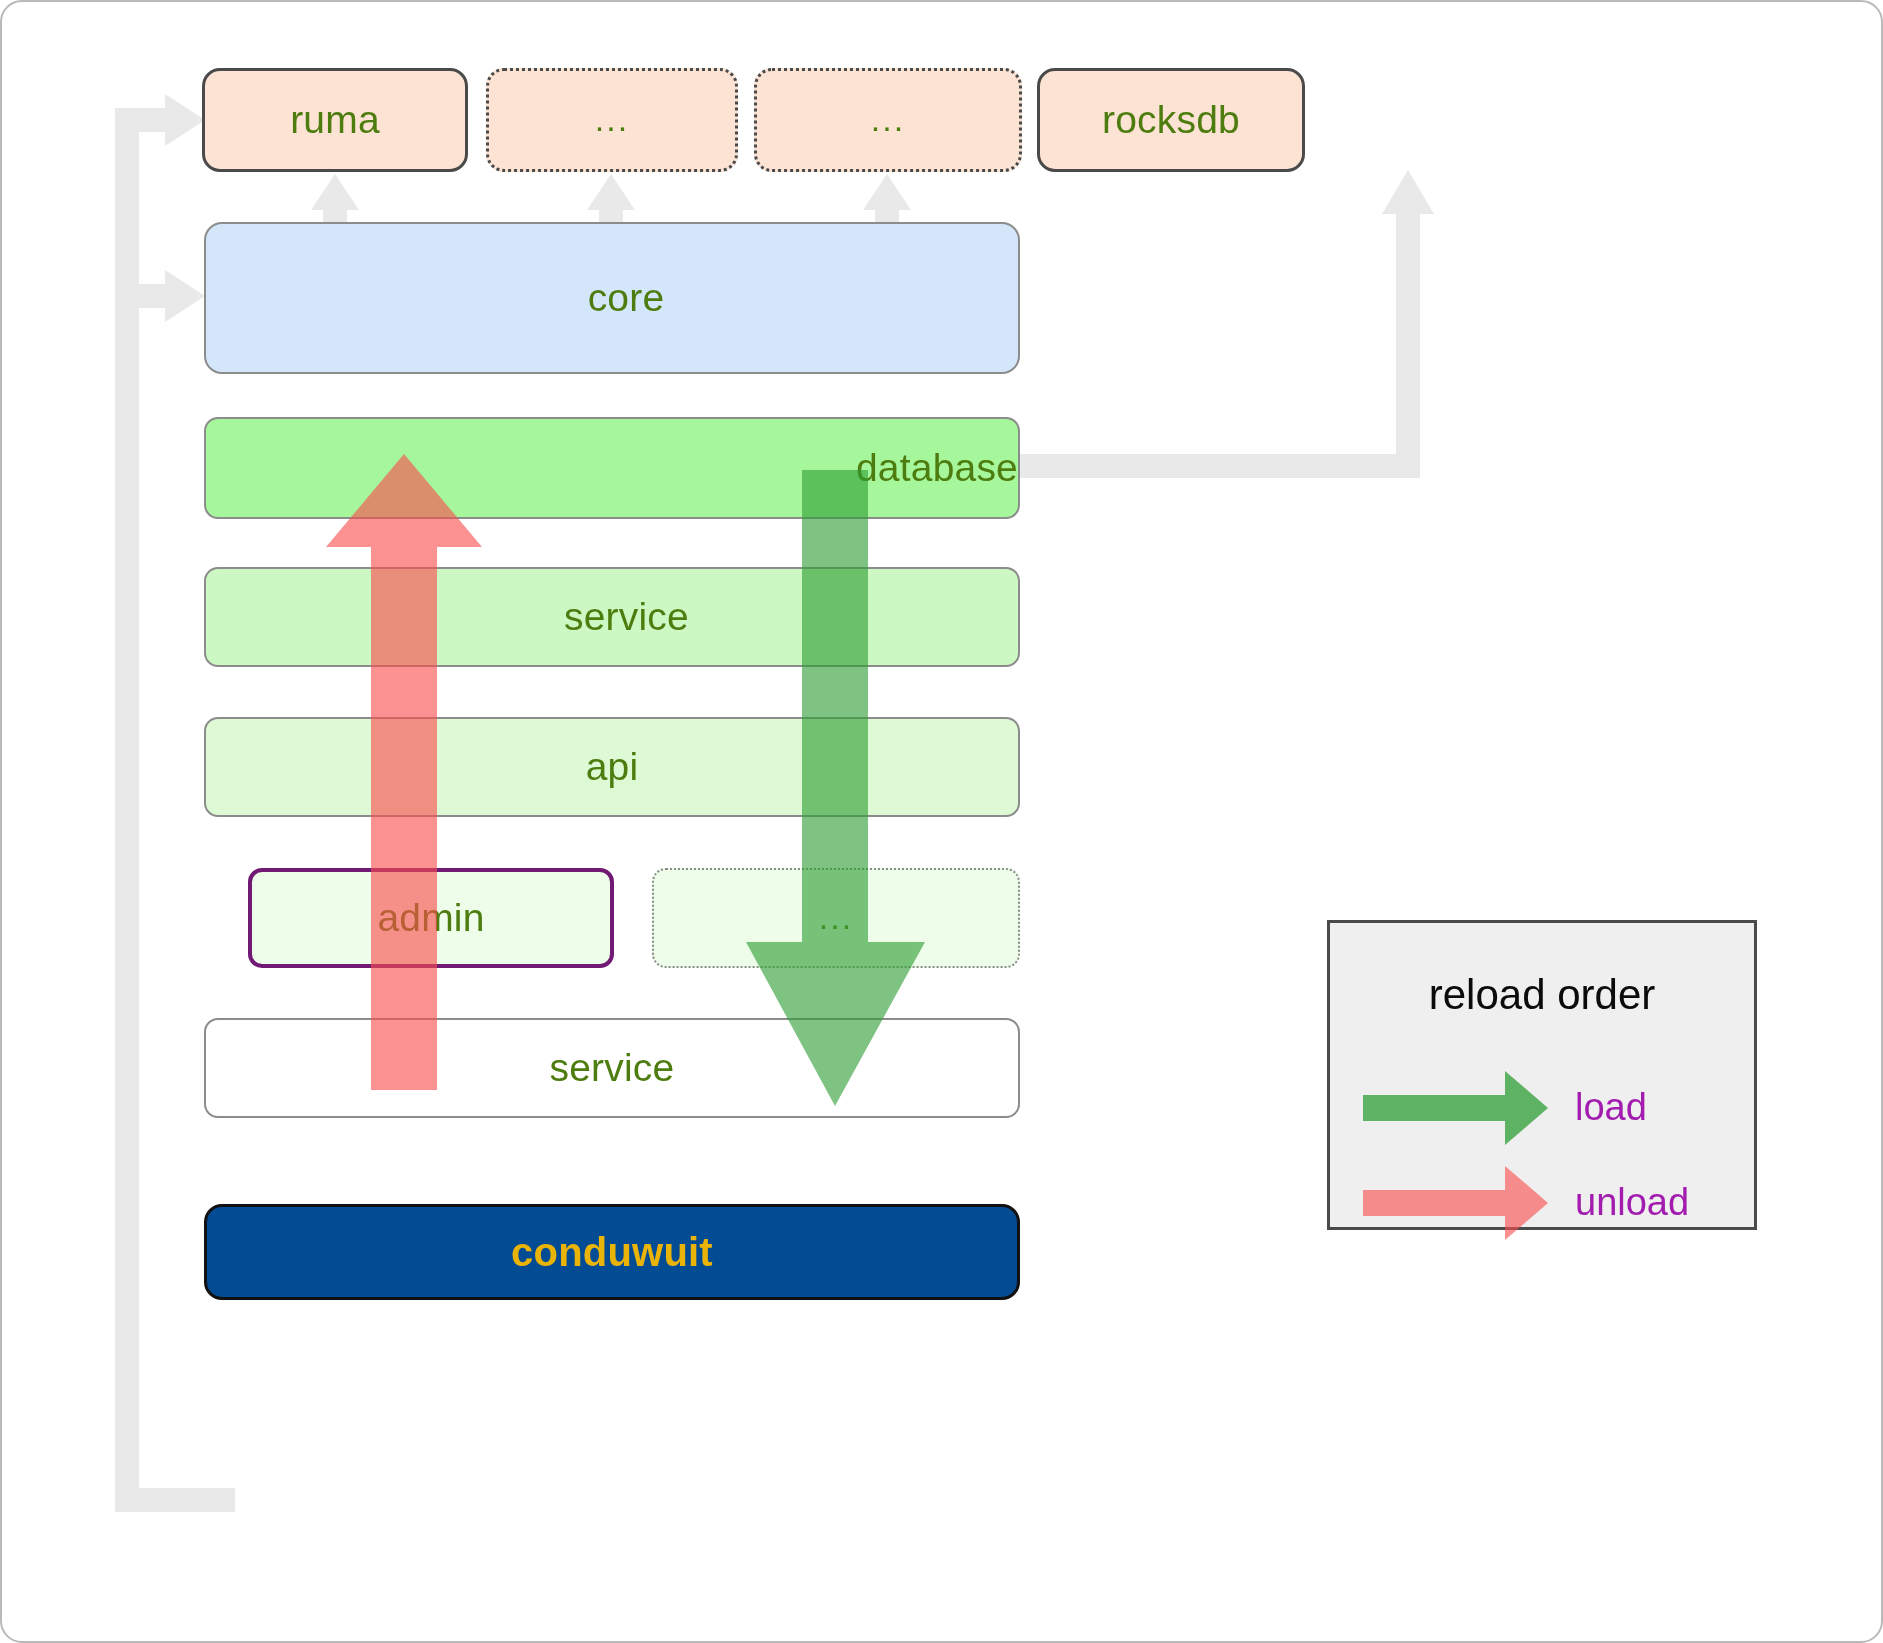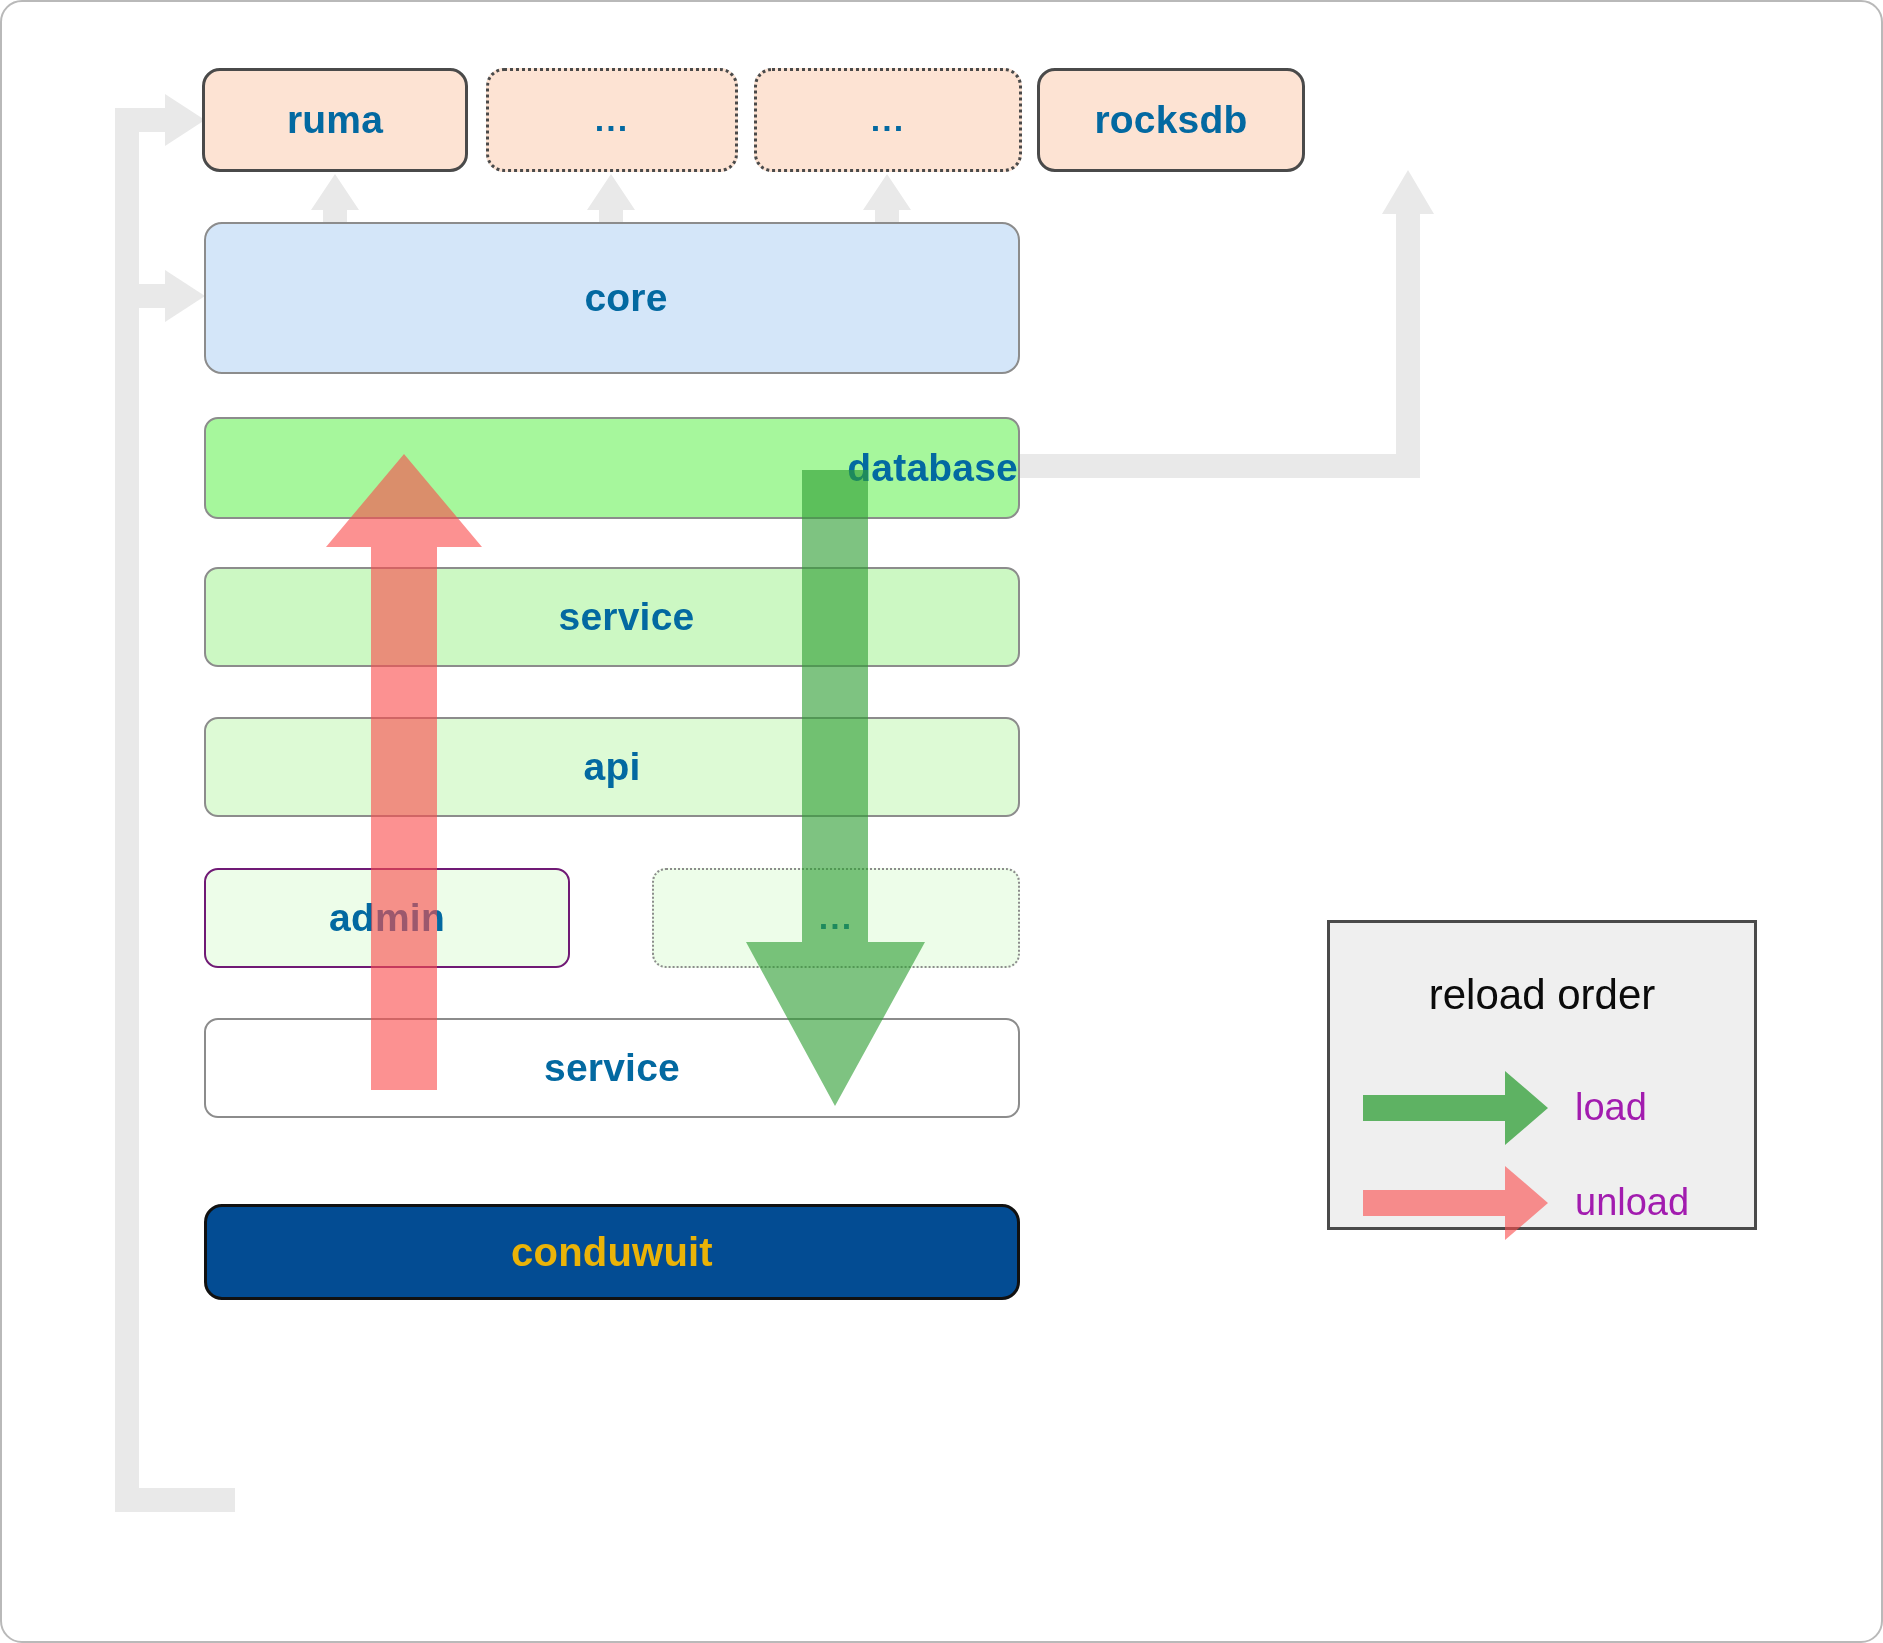--- a/index.html
+++ b/index.html
@@ -10,23 +10,23 @@
     background:#ffffff;
     border:2px solid #b9b9b9;
     border-radius:22px;
     box-sizing:border-box;
     overflow:hidden;
   }
   .box{
     position:absolute;
     box-sizing:border-box;
     display:flex;align-items:center;justify-content:center;
-    color:#0369a1;
+    color:#4d7c0f;
     font-size:39px;
-    font-weight:700;
+    font-weight:400;
     letter-spacing:.2px;
     z-index:5;
   }
   .b-ruma,.b-rocks{
     background:#fde3d3;
     border:3px solid #4a4a4a;
     border-radius:18px;
   }
   .b-dotted{
     background:#fde3d3;
@@ -49,22 +49,23 @@
     border-radius:14px;
     padding-left:29px;
   }
   .b-api{
     background:#ddfad5;
     border:2px solid #8c8c8c;
     border-radius:14px;
   }
   .b-admin{
     background:#edfde9;
-    border:2px solid #701a75;
-    border-radius:14px;
+    border:4px solid #701a75;
+    border-radius:14px;
+    margin-left:44px;
   }
   .b-dots-leaf{
     background:#edfde9;
     border:2px dotted #8c8c8c;
     border-radius:14px;
   }
   .b-router{
     background:#ffffff;
     border:2px solid #8c8c8c;
     border-radius:14px;

